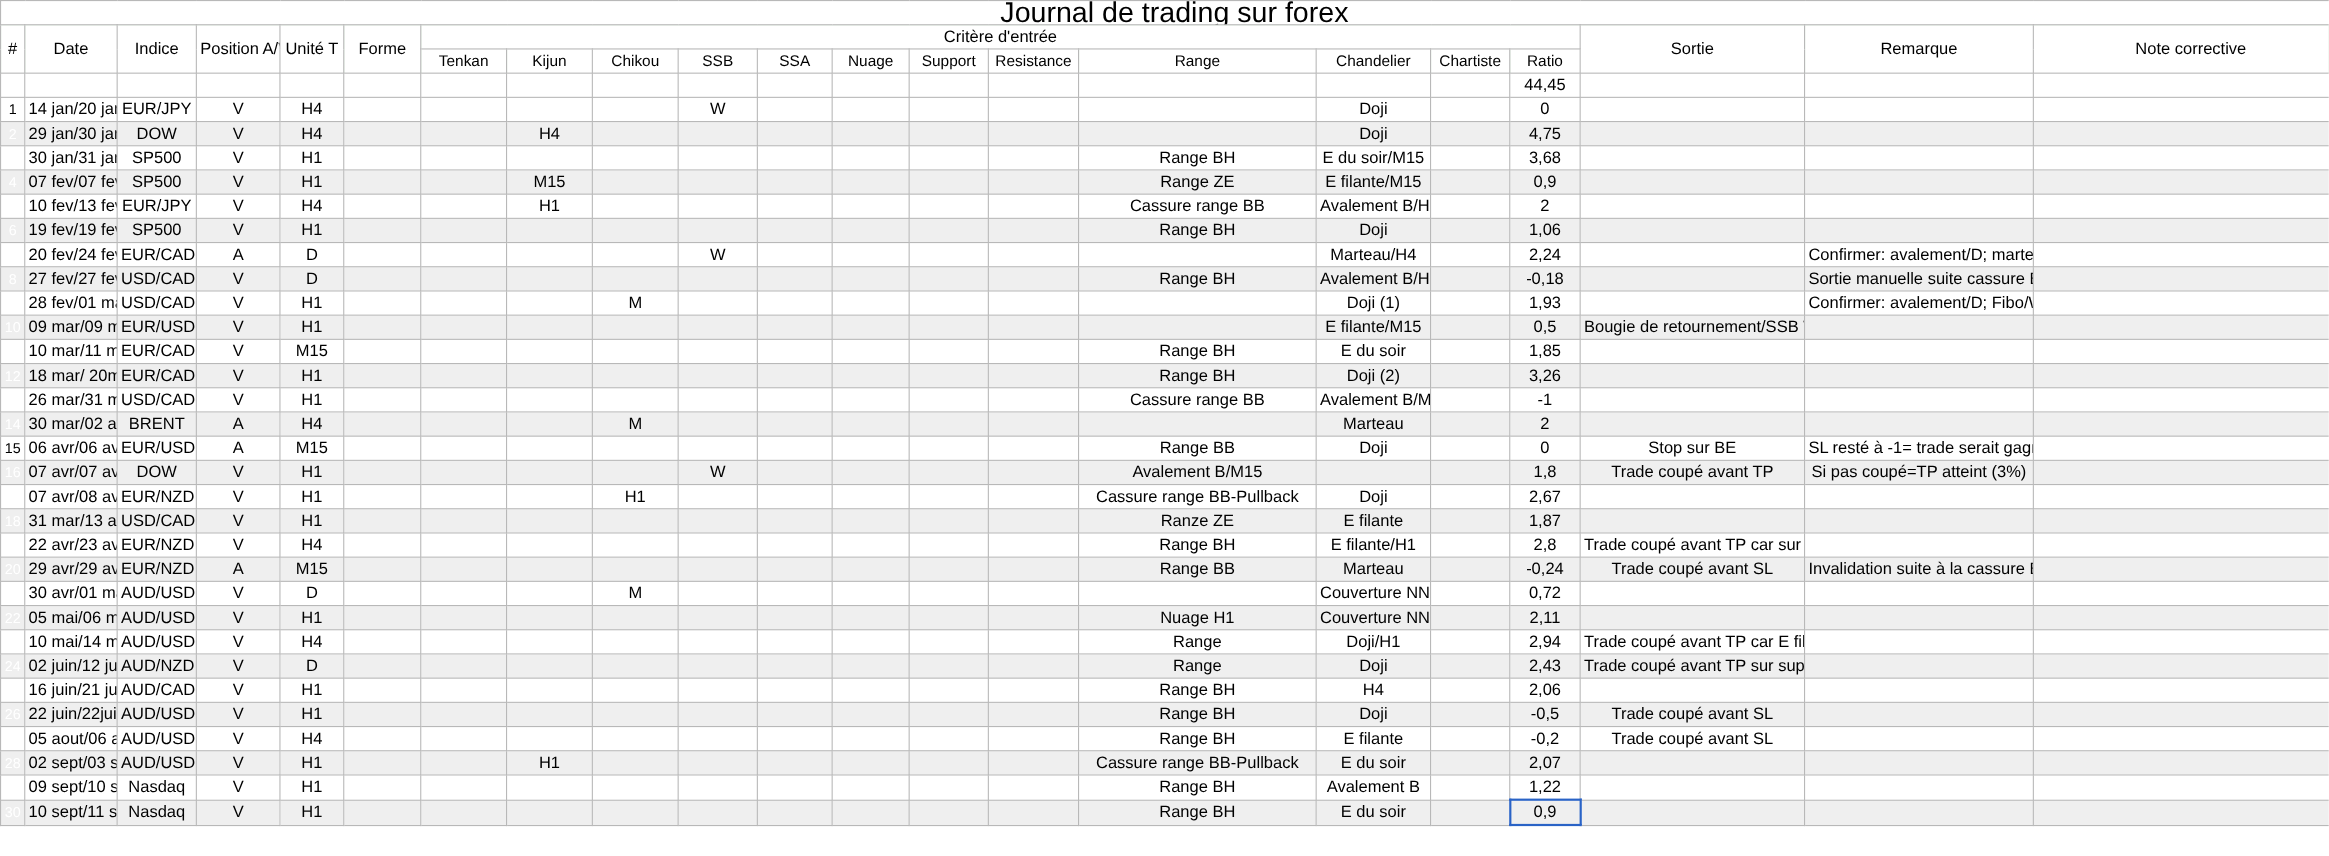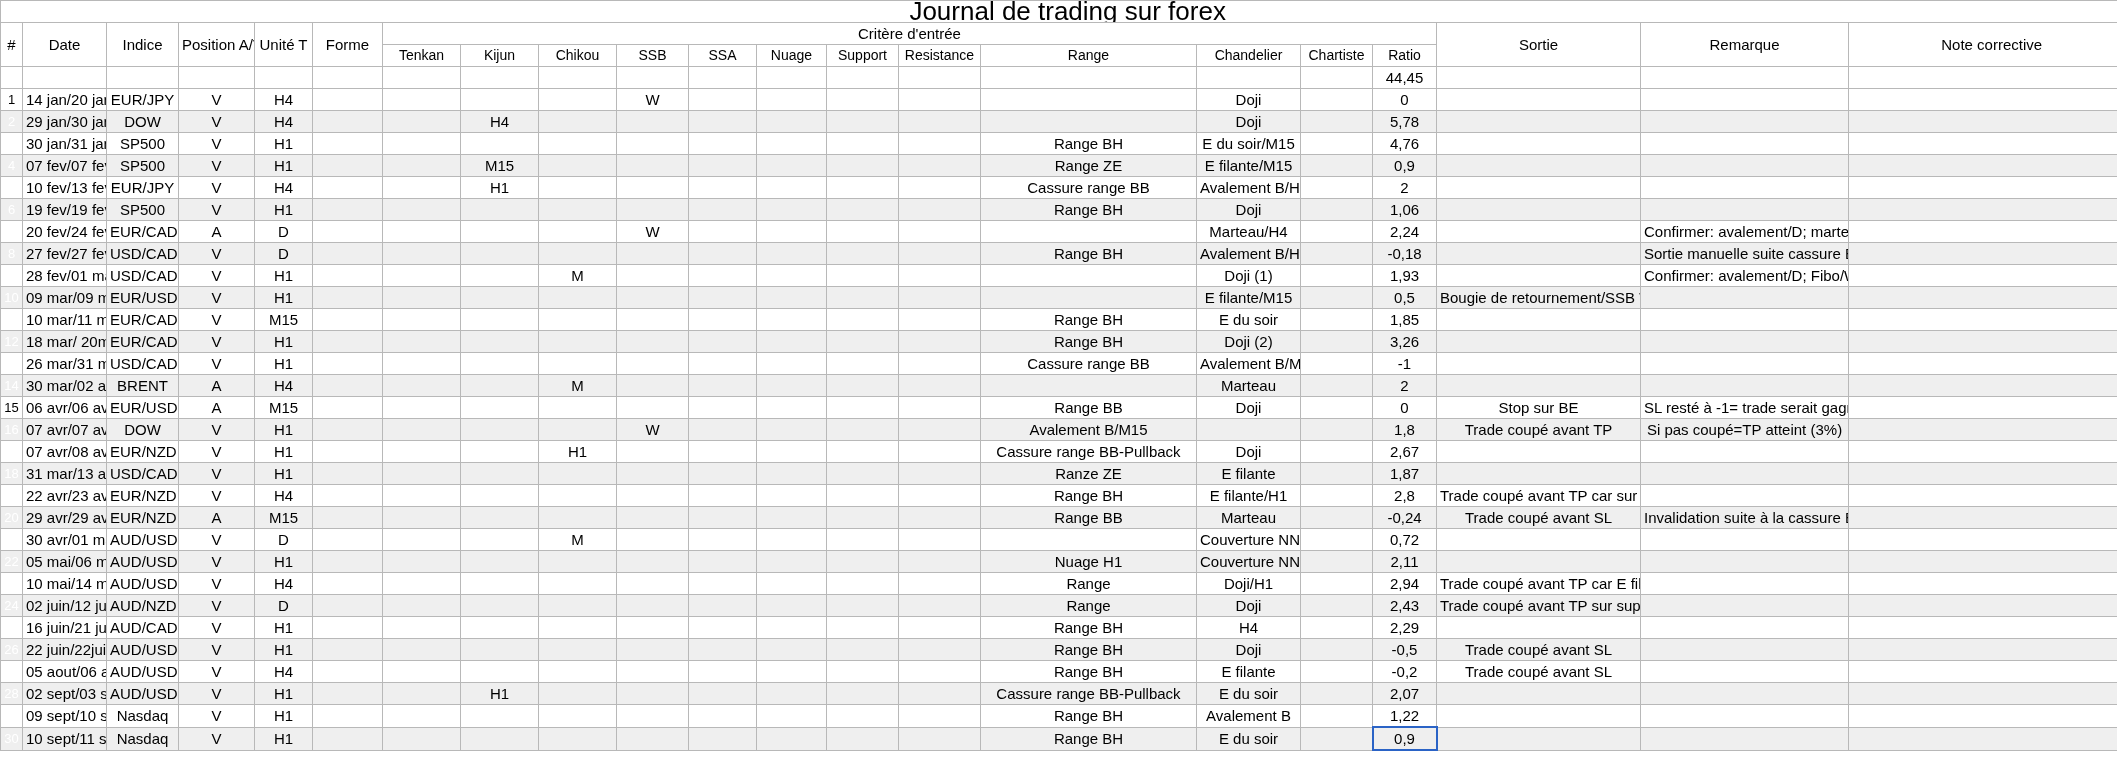--- a/index.html
+++ b/index.html
@@ -195,21 +195,21 @@
           <td>H4</td>
           <td></td>
           <td></td>
           <td></td>
           <td></td>
           <td></td>
           <td></td>
           <td></td>
           <td>Doji</td>
           <td></td>
-          <td>5,78</td>
+          <td>4,75</td>
           <td class="left"></td>
           <td></td>
           <td></td>
         </tr>
         <tr class="data">
           <td class="rn rn-green">3</td>
           <td class="left">30 jan/31 jan</td>
           <td>SP500</td>
           <td>V</td>
           <td class="left">H1</td>
@@ -218,21 +218,21 @@
           <td></td>
           <td></td>
           <td></td>
           <td></td>
           <td></td>
           <td></td>
           <td></td>
           <td>Range BH</td>
           <td>E du soir/M15</td>
           <td></td>
-          <td>4,76</td>
+          <td>3,68</td>
           <td class="left"></td>
           <td></td>
           <td></td>
         </tr>
         <tr class="data shade">
           <td class="rn rn-green">4</td>
           <td class="left">07 fev/07 fev</td>
           <td>SP500</td>
           <td>V</td>
           <td class="left">H1</td>
@@ -724,21 +724,21 @@
           <td></td>
           <td></td>
           <td></td>
           <td></td>
           <td></td>
           <td></td>
           <td></td>
           <td>Range BH</td>
           <td>H4</td>
           <td></td>
-          <td>2,29</td>
+          <td>2,06</td>
           <td class="left"></td>
           <td></td>
           <td></td>
         </tr>
         <tr class="data shade">
           <td class="rn rn-red">26</td>
           <td class="left">22 juin/22juin</td>
           <td>AUD/USD</td>
           <td>V</td>
           <td class="left">H1</td>

